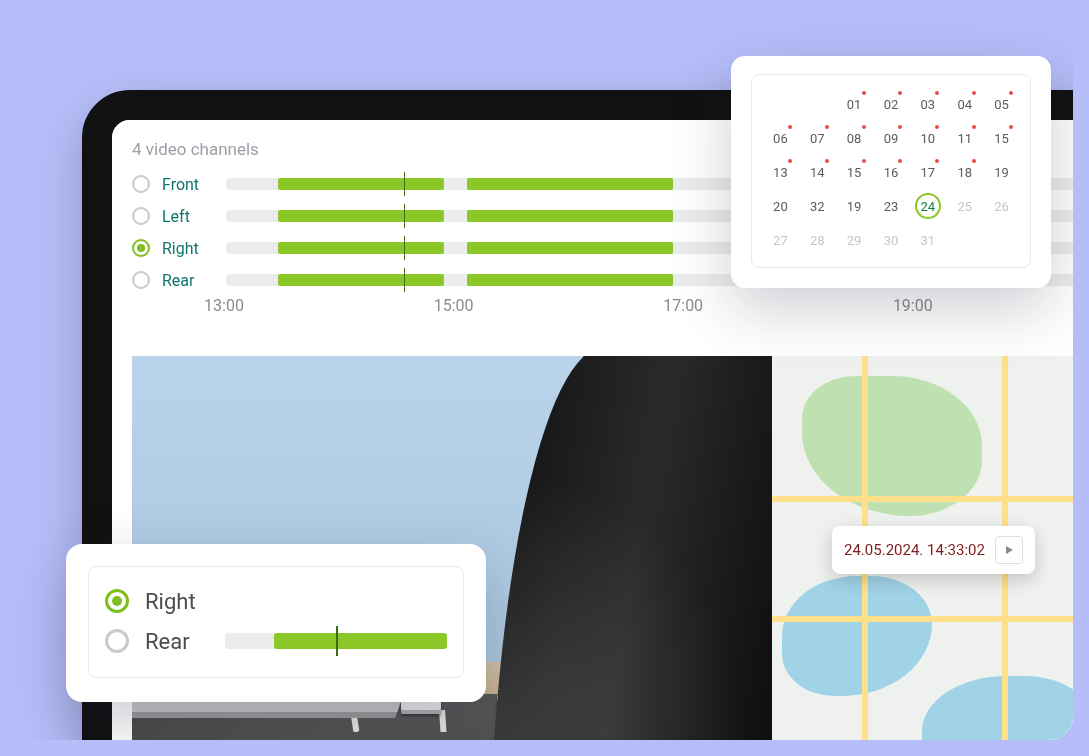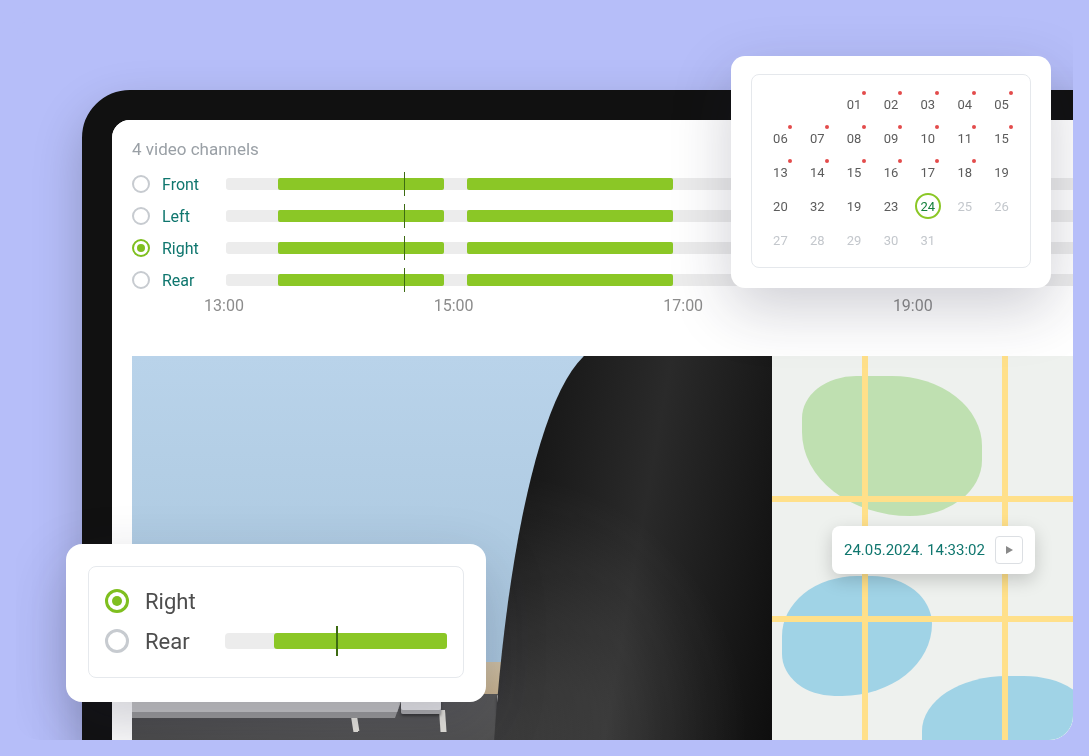--- a/index.html
+++ b/index.html
@@ -78,21 +78,21 @@
   .map .road-v { position: absolute; top: 0; bottom: 0; width: 6px; background: #ffe08a; }
 
   .map-pop {
     position: absolute; background: #fff; border-radius: 8px; box-shadow: 0 6px 18px rgba(0,0,0,.18);
     padding: 10px 12px; display: flex; align-items: center; gap: 10px;
   }
   .map-pop::after {
     content: ""; position: absolute; left: 50%; bottom: -9px; transform: translateX(-50%);
     border: 9px solid transparent; border-top-color: #fff;
   }
-  .map-pop-text { color: #0f766e; font-size: 15px; }
+  .map-pop-text { color: #7f1d1d; font-size: 15px; }
 
   
   .calendar {
     position: absolute; left: 715px; top: 40px; width: 320px; background: #fff;
     border-radius: 14px; box-shadow: 0 20px 60px rgba(30,30,60,.22); padding: 18px 20px 20px;
   }
   .calendar-inner { border: 1px solid #e5e8ec; border-radius: 8px; padding: 12px 10px 10px; }
   .dow, .week { display: grid; grid-template-columns: repeat(7, 1fr); }
   .dow span { text-align: center; font-size: 13px; color: #7a7f86; font-weight: 600; padding-bottom: 6px; }
   .day { position: relative; height: 34px; display: flex; align-items: center; justify-content: center; font-size: 13px; color: #5c5c5c; cursor: pointer; border-radius: 6px; }

